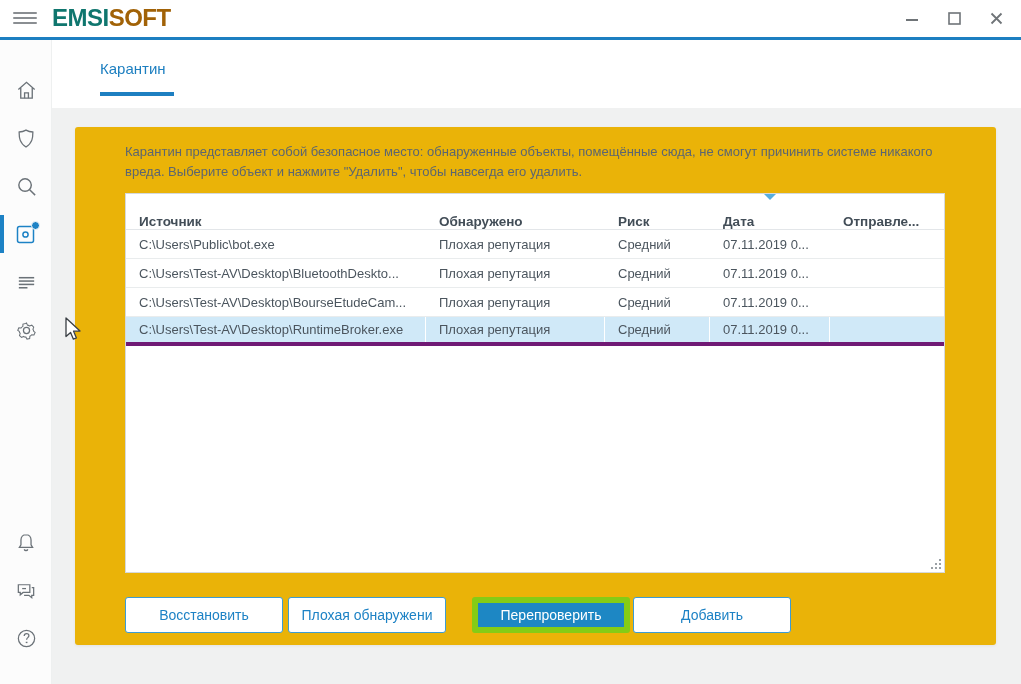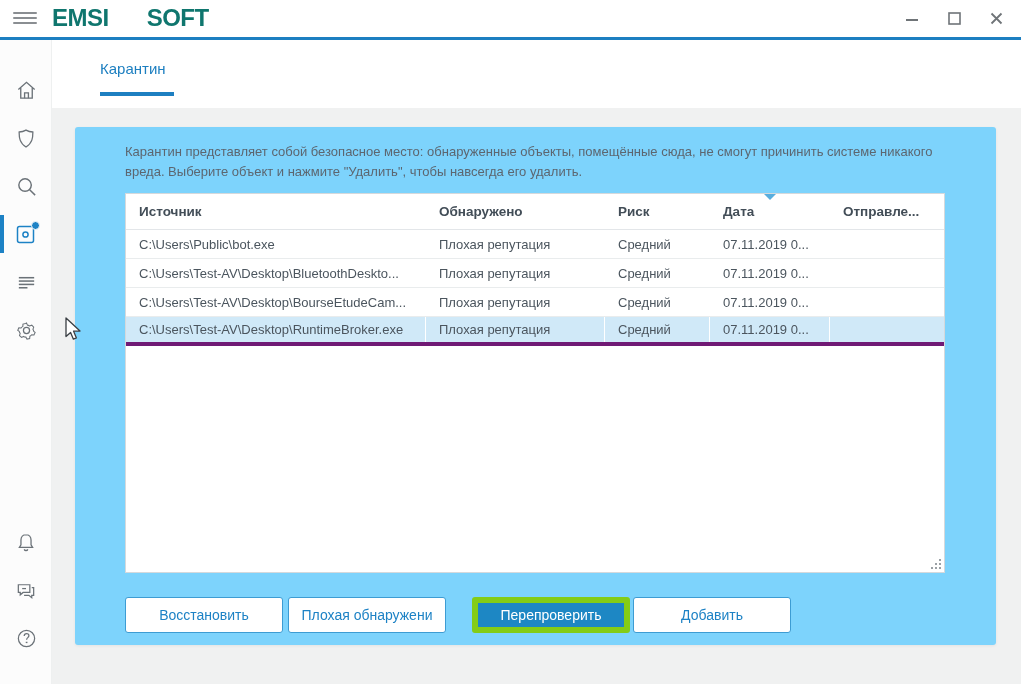--- a/index.html
+++ b/index.html
@@ -6,47 +6,47 @@
   html,body { width:1021px; height:684px; overflow:hidden;
     font-family:"Liberation Sans", sans-serif; background:#f0f1f2; position:relative; }
 
   
   .topbar { position:absolute; left:0; top:0; width:1021px; height:37px; background:#ffffff; z-index:30; }
   .topbar-accent { position:absolute; left:0; top:37px; width:1021px; height:3px; background:#1d7fc1; z-index:31; }
   .hamburger { position:absolute; left:13px; top:12px; width:24px; height:14px; cursor:pointer; }
   .hamburger span { display:block; height:2px; background:#8a8e92; margin-bottom:3px; border-radius:1px; }
   .brand { position:absolute; left:52px; top:4px; font-size:24px; font-weight:bold; letter-spacing:-0.5px; }
   .brand .b1 { color:#0f766e; }
-  .brand .b2 { color:#0f766e;margin-left:38px; }
+  .brand .b2 { color:#a16207; }
   .winctl { position:absolute; top:0; height:37px; width:46px; display:flex; align-items:center; justify-content:center; color:#6f7478; cursor:pointer; }
   .winctl.min { right:86px; } .winctl.max { right:44px; } .winctl.cls { right:2px; }
 
   
   .sidebar { position:absolute; left:0; top:40px; width:52px; height:644px; background:#fcfcfc;
     border-right:1px solid #eef0f0; display:flex; flex-direction:column; padding-top:26px; padding-bottom:22px; z-index:20; }
   .nav-item { position:relative; width:52px; height:48px; display:flex; align-items:center; justify-content:center; color:#6b7278; cursor:pointer; }
   .nav-item.active { color:#1d82c5; }
   .nav-item.active .active-bar { position:absolute; left:0; top:5px; width:4px; height:38px; background:#1d82c5; }
   .nav-item .badge-dot { position:absolute; top:11px; left:31px; width:9px; height:9px; border-radius:50%; background:#1d82c5; border:1.5px solid #fcfcfc; }
   .nav-spacer { flex:1; }
 
   
   .tabstrip { position:absolute; left:52px; top:40px; width:969px; height:68px; background:#ffffff; z-index:10; }
   .tab { position:absolute; left:48px; top:20px; font-size:15px; color:#1d7fc0; cursor:pointer; }
   .tab-underline { position:absolute; left:48px; top:52px; width:74px; height:4px; background:#1d7fc1; }
 
   
   .content { position:absolute; left:52px; top:100px; width:969px; height:584px; background:#f0f1f1; }
-  .card { position:absolute; left:23px; top:27px; width:921px; height:518px; background:#7dd3fc;
+  .card { position:absolute; left:23px; top:27px; width:921px; height:518px; background:#eab308;
     border-radius:3px; box-shadow:0 1px 3px rgba(0,0,0,0.06); }
   .description { position:absolute; left:50px; top:15px; width:815px; font-size:13px; line-height:1.5; color:#5c6670; }
 
   
   .qtable { position:absolute; left:50px; top:66px; width:820px; height:380px; border:1px solid #d5d9dc; background:#ffffff; }
-  .thead { display:flex; height:36px; border-bottom:1px solid #e3e6e9; align-items:center; position:relative; }
+  .thead { display:flex; height:36px; border-bottom:1px solid #e3e6e9; align-items:flex-end; position:relative; }
   .th { font-size:13.5px; font-weight:bold; color:#424d57; padding-left:13px; white-space:nowrap; overflow:hidden; }
   .sort-caret { position:absolute; top:0; left:638px; width:0; height:0;
     border-left:6px solid transparent; border-right:6px solid transparent; border-top:6px solid #58aede; }
   .trow { display:flex; height:29px; border-bottom:1px solid #e9eced; align-items:center; cursor:pointer; }
   .trow.selected { background:#d0e9f8; border-bottom:4px solid #701a75; }
   .td { font-size:13px; color:#4b555e; padding-left:13px; white-space:nowrap; overflow:hidden; height:100%; display:flex; align-items:center; }
   .trow.selected .td { border-right:1px solid #ffffff; }
   .trow.selected .td:last-child { border-right:none; }
   .c0 { width:300px; } .c1 { width:179px; } .c2 { width:105px; } .c3 { width:120px; } .c4 { width:114px; }
   .grip { position:absolute; right:2px; bottom:2px; width:12px; height:12px; cursor:nwse-resize; }

